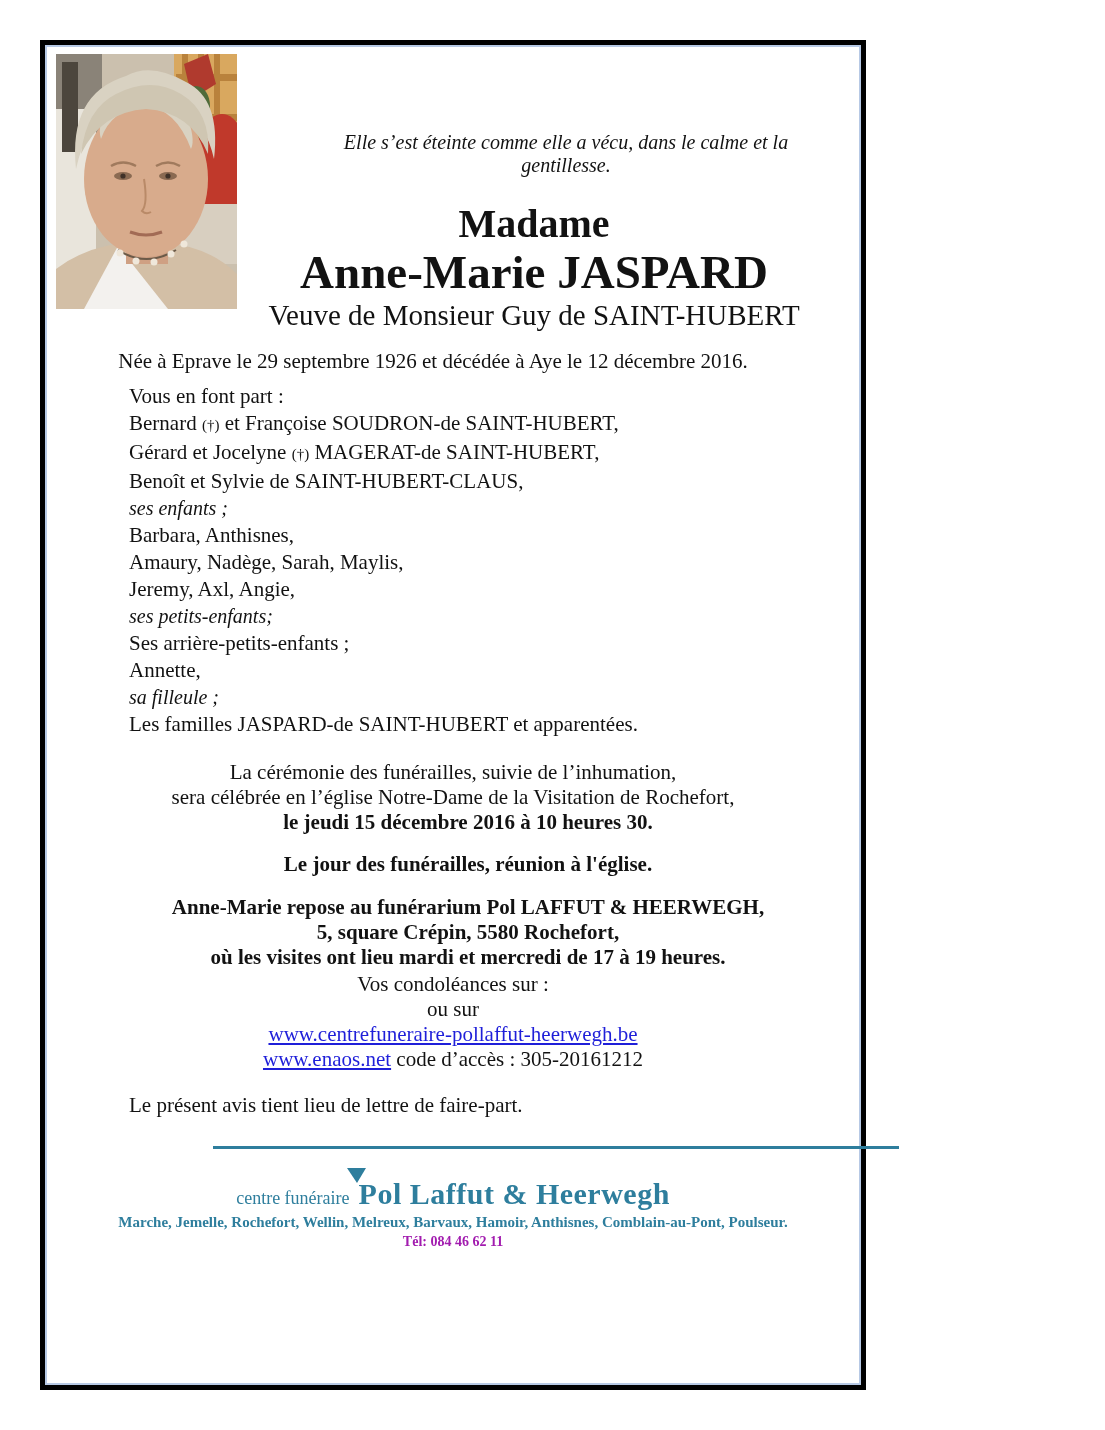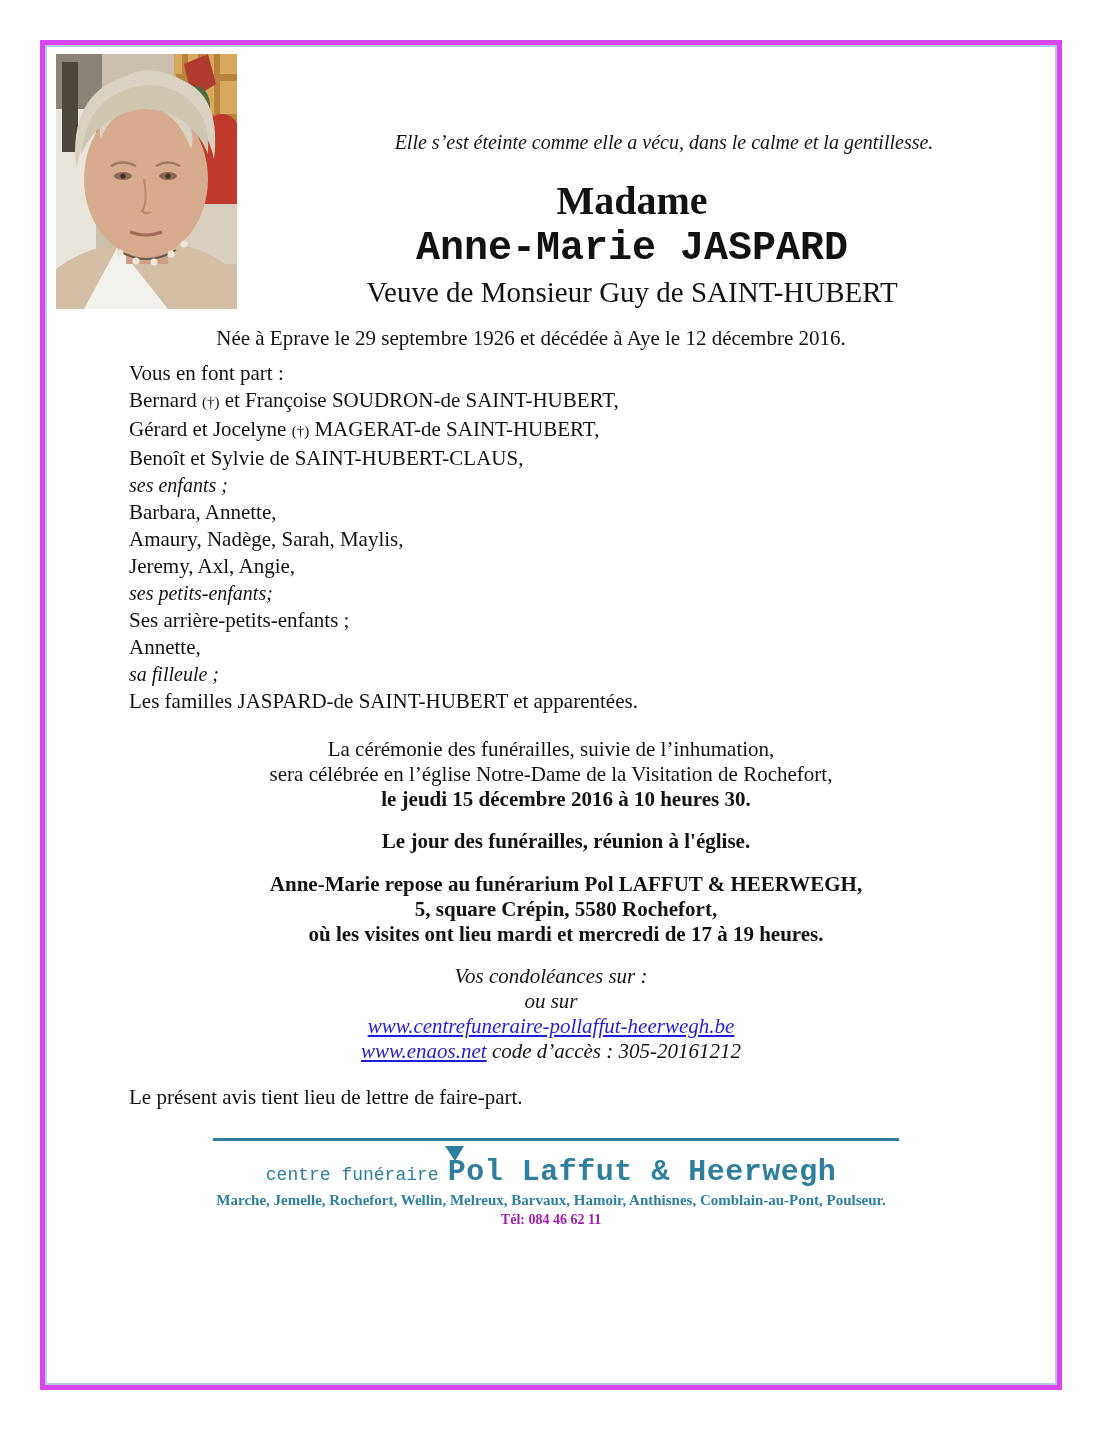--- a/index.html
+++ b/index.html
@@ -3,60 +3,60 @@
 <meta charset="utf-8">
 <style>
   * { box-sizing: border-box; }
   html,body { margin:0; padding:0; background:#ffffff; }
   .page {
     position:relative; width:1105px; height:1430px; background:#ffffff;
     font-family:"Liberation Serif","DejaVu Serif",serif; color:#121212;
     overflow:hidden;
   }
   .sheet {
-    position:absolute; left:40px; top:40px; width:1022px; height:1350px;
-    border:5px solid #d946ef;
+    position:absolute; left:40px; top:40px; width:826px; height:1350px;
+    border:5px solid #000000;
     box-shadow: inset 0 0 0 2px #b7c9e5;
     background:#ffffff;
   }
   
   .header-row { display:flex; align-items:flex-start; }
   .photo {
     flex:none; width:181px; height:255px; margin:9px 0 0 11px;
     overflow:hidden; background:#cbc1b0;
   }
   .photo svg { display:block; }
   .header-text { flex:1; text-align:center; padding-right:30px; }
   .quote { font-style:italic; font-size:20px; margin:86px 0 0; padding-left:64px; }
   .title   { font-size:40px; font-weight:bold; margin:24px 0 0; line-height:46px; }
-  .name    { font-size:40px; font-weight:bold; margin:2px 0 0;  line-height:46px;font-family:Liberation Mono, monospace; }
+  .name    { font-size:47px; font-weight:bold; margin:2px 0 0;  line-height:46px; }
   .subtitle{ font-size:29px; font-weight:normal; margin:3px 0 0; line-height:34px; }
   .birth-death { text-align:center; font-size:21px; margin:17px 40px 0 0; }
   
   .body-block { margin:9px 77px 0 84px; font-size:21px; line-height:27px; }
   .body-block p { margin:0; }
   .intro { margin-bottom:17px; }
   .right-italic { font-style:italic; font-size:20px; }
   .dagger { font-size:15px; }
   .annette { margin-top:2px; }
   .families { margin-top:13px; }
   
   .center-block { text-align:center; font-size:21px; line-height:25px; }
   .center-block p { margin:0; }
   .ceremony { margin-top:22px; }
   .bold { font-weight:bold;padding-left:30px; }
   .reunion { margin-top:17px; }
   .repose { margin-top:18px; }
-  .condolences { margin-top:17px; font-style:italic; }
+  .condolences { margin-top:2px; }
   .weblink { color:#1f1fd9; text-decoration:underline; cursor:pointer; }
   .notice { margin:21px 77px 0 84px; font-size:21px; }
   
   .rule { width:686px; height:3px; background:#2e7e9d; margin:28px 0 0 168px; }
-  .brand-line { position:relative; text-align:center; margin-top:14px;
-                font-family:Liberation Mono, monospace; color:#2e7e9d; }
+  .brand-line { position:relative; text-align:center; margin-top:28px;
+                font-family:Liberation Serif, serif; color:#2e7e9d; }
   .triangle {
     position:absolute; left:calc(50% - 106px); top:-9px; width:0; height:0;
     border-left:10px solid transparent; border-right:9px solid transparent;
     border-top:15px solid #2e7e9d;
   }
   .brand-prefix { font-size:18px; margin-right:9px; }
   .brand-name { font-size:30px; font-weight:bold; letter-spacing:0.5px; }
   .locations { text-align:center; font-size:15px; font-weight:bold; color:#2e7e9d; margin:3px 0 0;font-family:Liberation Serif, serif; }
   .phone { text-align:center; font-size:14px; font-weight:bold; color:#a21caf; margin:3px 0 0; }
 </style>
@@ -126,21 +126,21 @@
 
     <div class="body-block">
       <p class="intro">Vous en font part :</p>
 
       <p><span>Bernard </span><span class="dagger">(†)</span><span> et Françoise SOUDRON-de SAINT-HUBERT,</span></p>
       <p><span>Gérard et Jocelyne </span><span class="dagger">(†)</span><span> MAGERAT-de SAINT-HUBERT,</span></p>
       <p><span>Benoît et Sylvie de SAINT-HUBERT-CLAUS,</span></p>
 
       <p class="right-italic">ses enfants ;</p>
 
-      <p>Barbara, Annette,</p>
+      <p>Barbara, Anthisnes,</p>
       <p>Amaury, Nadège, Sarah, Maylis,</p>
       <p>Jeremy, Axl, Angie,</p>
 
       <p class="right-italic">ses petits-enfants;</p>
 
       <p>Ses arrière-petits-enfants ;</p>
 
       <p class="annette">Annette,</p>
       <p class="right-italic">sa filleule ;</p>
 

